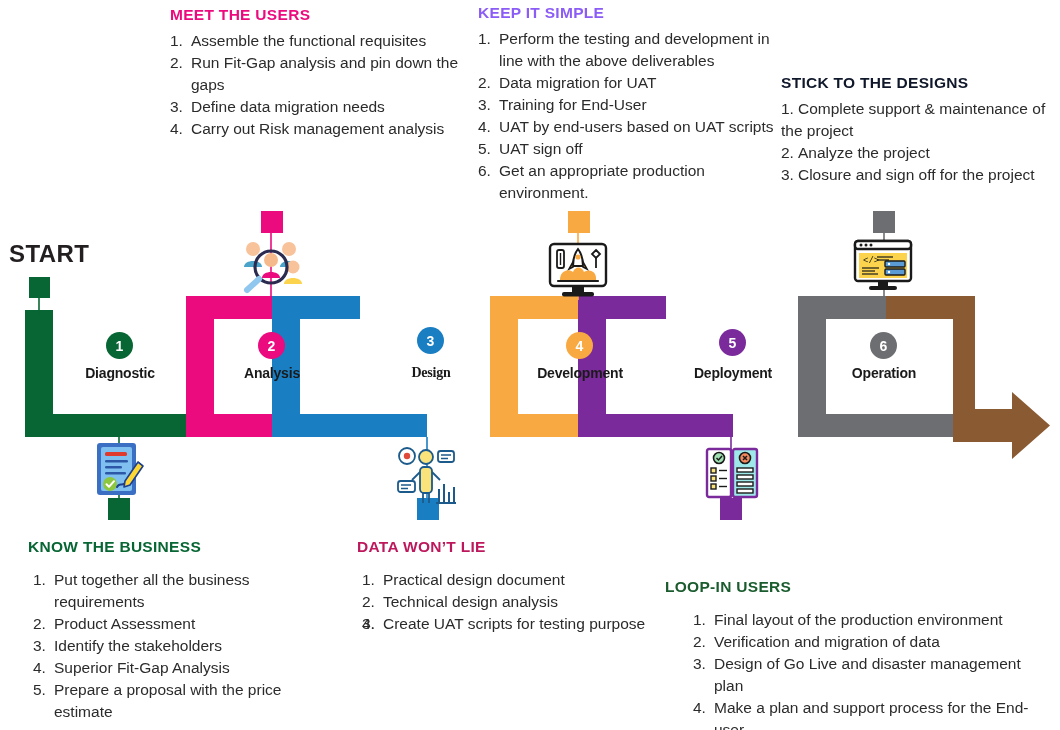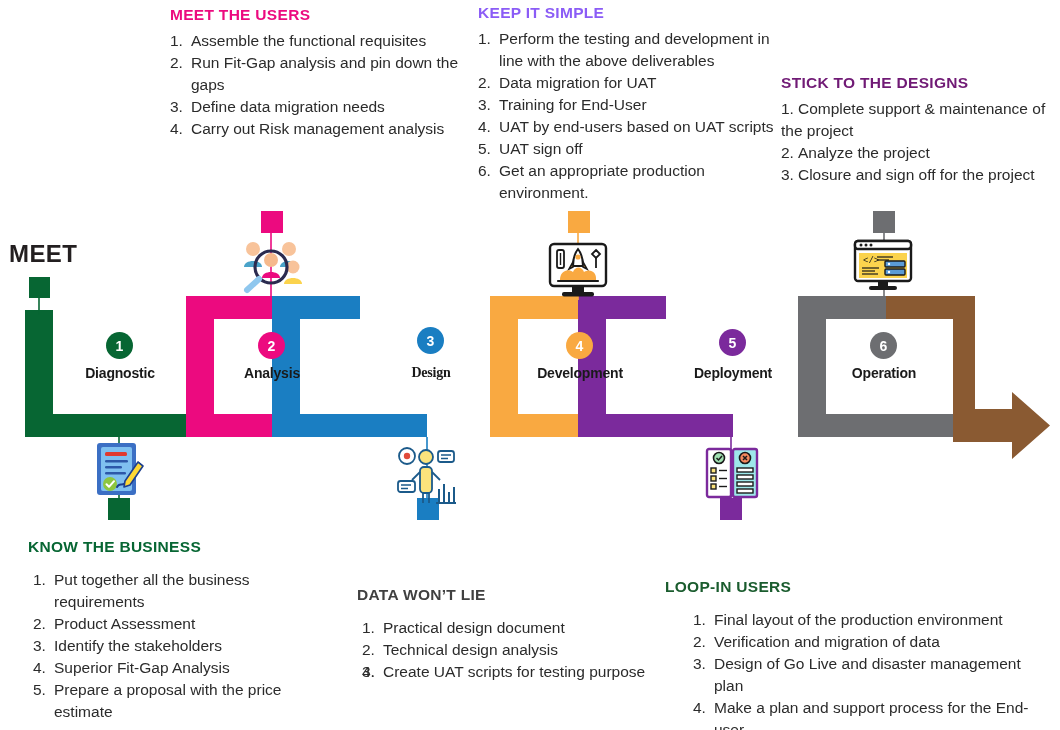--- a/index.html
+++ b/index.html
@@ -288,21 +288,21 @@
         <rect x="30" y="20" width="20" height="6" rx="1" fill="#5b9bd5" stroke="#1a1a1a" stroke-width="1.4"></rect>
         <rect x="30" y="28" width="20" height="6" rx="1" fill="#5b9bd5" stroke="#1a1a1a" stroke-width="1.4"></rect>
         <circle cx="34" cy="23" r="1.2" fill="#ffffff"></circle>
         <circle cx="34" cy="31" r="1.2" fill="#ffffff"></circle>
       </g>
       <rect x="23" y="40" width="10" height="6" fill="#1a1a1a"></rect>
       <rect x="14" y="45" width="28" height="4" rx="2" fill="#1a1a1a"></rect>
     </g>
   </svg>
 
-  <div class="start-label">MEET</div>
+  <div class="start-label">START</div>
 
   <div class="stage-num" style="left:106px; top:332px; background:#076633;">1</div>
   <div class="stage-label" style="left:120px; top:365px;">Diagnostic</div>
 
   <div class="stage-num" style="left:258px; top:332px; background:#ec0a7f;">2</div>
   <div class="stage-label" style="left:272px; top:365px;">Analysis</div>
 
   <div class="stage-num" style="left:417px; top:327px; background:#1a7ec2;">3</div>
   <div class="stage-label" style="left:431px; top:365px;font-family:Liberation Serif, serif;">Design</div>
 
@@ -331,41 +331,41 @@
       <li><span class="num">1.</span><span>Perform the testing and development in line with the above deliverables</span></li>
       <li><span class="num">2.</span><span>Data migration for UAT</span></li>
       <li><span class="num">3.</span><span>Training for End-User</span></li>
       <li><span class="num">4.</span><span>UAT by end-users based on UAT scripts</span></li>
       <li><span class="num">5.</span><span>UAT sign off</span></li>
       <li><span class="num">6.</span><span>Get an appropriate production environment.</span></li>
     </ol>
   </div>
 
   <div class="callout flush" style="left:781px; top:74px; width:276px;">
-    <div class="callout-title" style="color:#701a75;">STICK TO THE DESIGNS</div>
+    <div class="callout-title" style="color:#0f172a;">STICK TO THE DESIGNS</div>
     <ol>
       <li><span class="num">1.</span><span>Complete support &amp; maintenance of the project</span></li>
       <li><span class="num">2.</span><span>Analyze the project</span></li>
       <li><span class="num">3.</span><span>Closure and sign off for the project</span></li>
     </ol>
   </div>
 
   <div class="callout" style="left:28px; top:538px; width:288px;">
     <div class="callout-title" style="color:#076633; margin-bottom:14px;">KNOW THE BUSINESS</div>
     <ol style="padding-left:5px;">
       <li><span class="num">1.</span><span>Put together all the business requirements</span></li>
       <li><span class="num">2.</span><span>Product Assessment</span></li>
       <li><span class="num">3.</span><span>Identify the stakeholders</span></li>
       <li><span class="num">4.</span><span>Superior Fit-Gap Analysis</span></li>
       <li><span class="num">5.</span><span>Prepare a proposal with the price estimate</span></li>
     </ol>
   </div>
 
   <div class="callout" style="left:357px; top:538px; width:320px;">
-    <div class="callout-title" style="color:#404040; margin-bottom:14px;margin-top:48px;">DATA WON’T LIE</div>
+    <div class="callout-title" style="color:#be185d; margin-bottom:14px;">DATA WON’T LIE</div>
     <ol style="padding-left:5px;">
       <li><span class="num">1.</span><span>Practical design document</span></li>
       <li><span class="num">2.</span><span>Technical design analysis</span></li>
       <li><span class="num">3.</span></li>
       <li><span class="num">4.</span><span>Create UAT scripts for testing purpose</span></li>
     </ol>
   </div>
 
   <div class="callout" style="left:665px; top:538px; width:380px;margin-top:40px;">
     <div class="callout-title" style="color:#1a5c2e; margin-bottom:14px;">LOOP-IN USERS</div>

